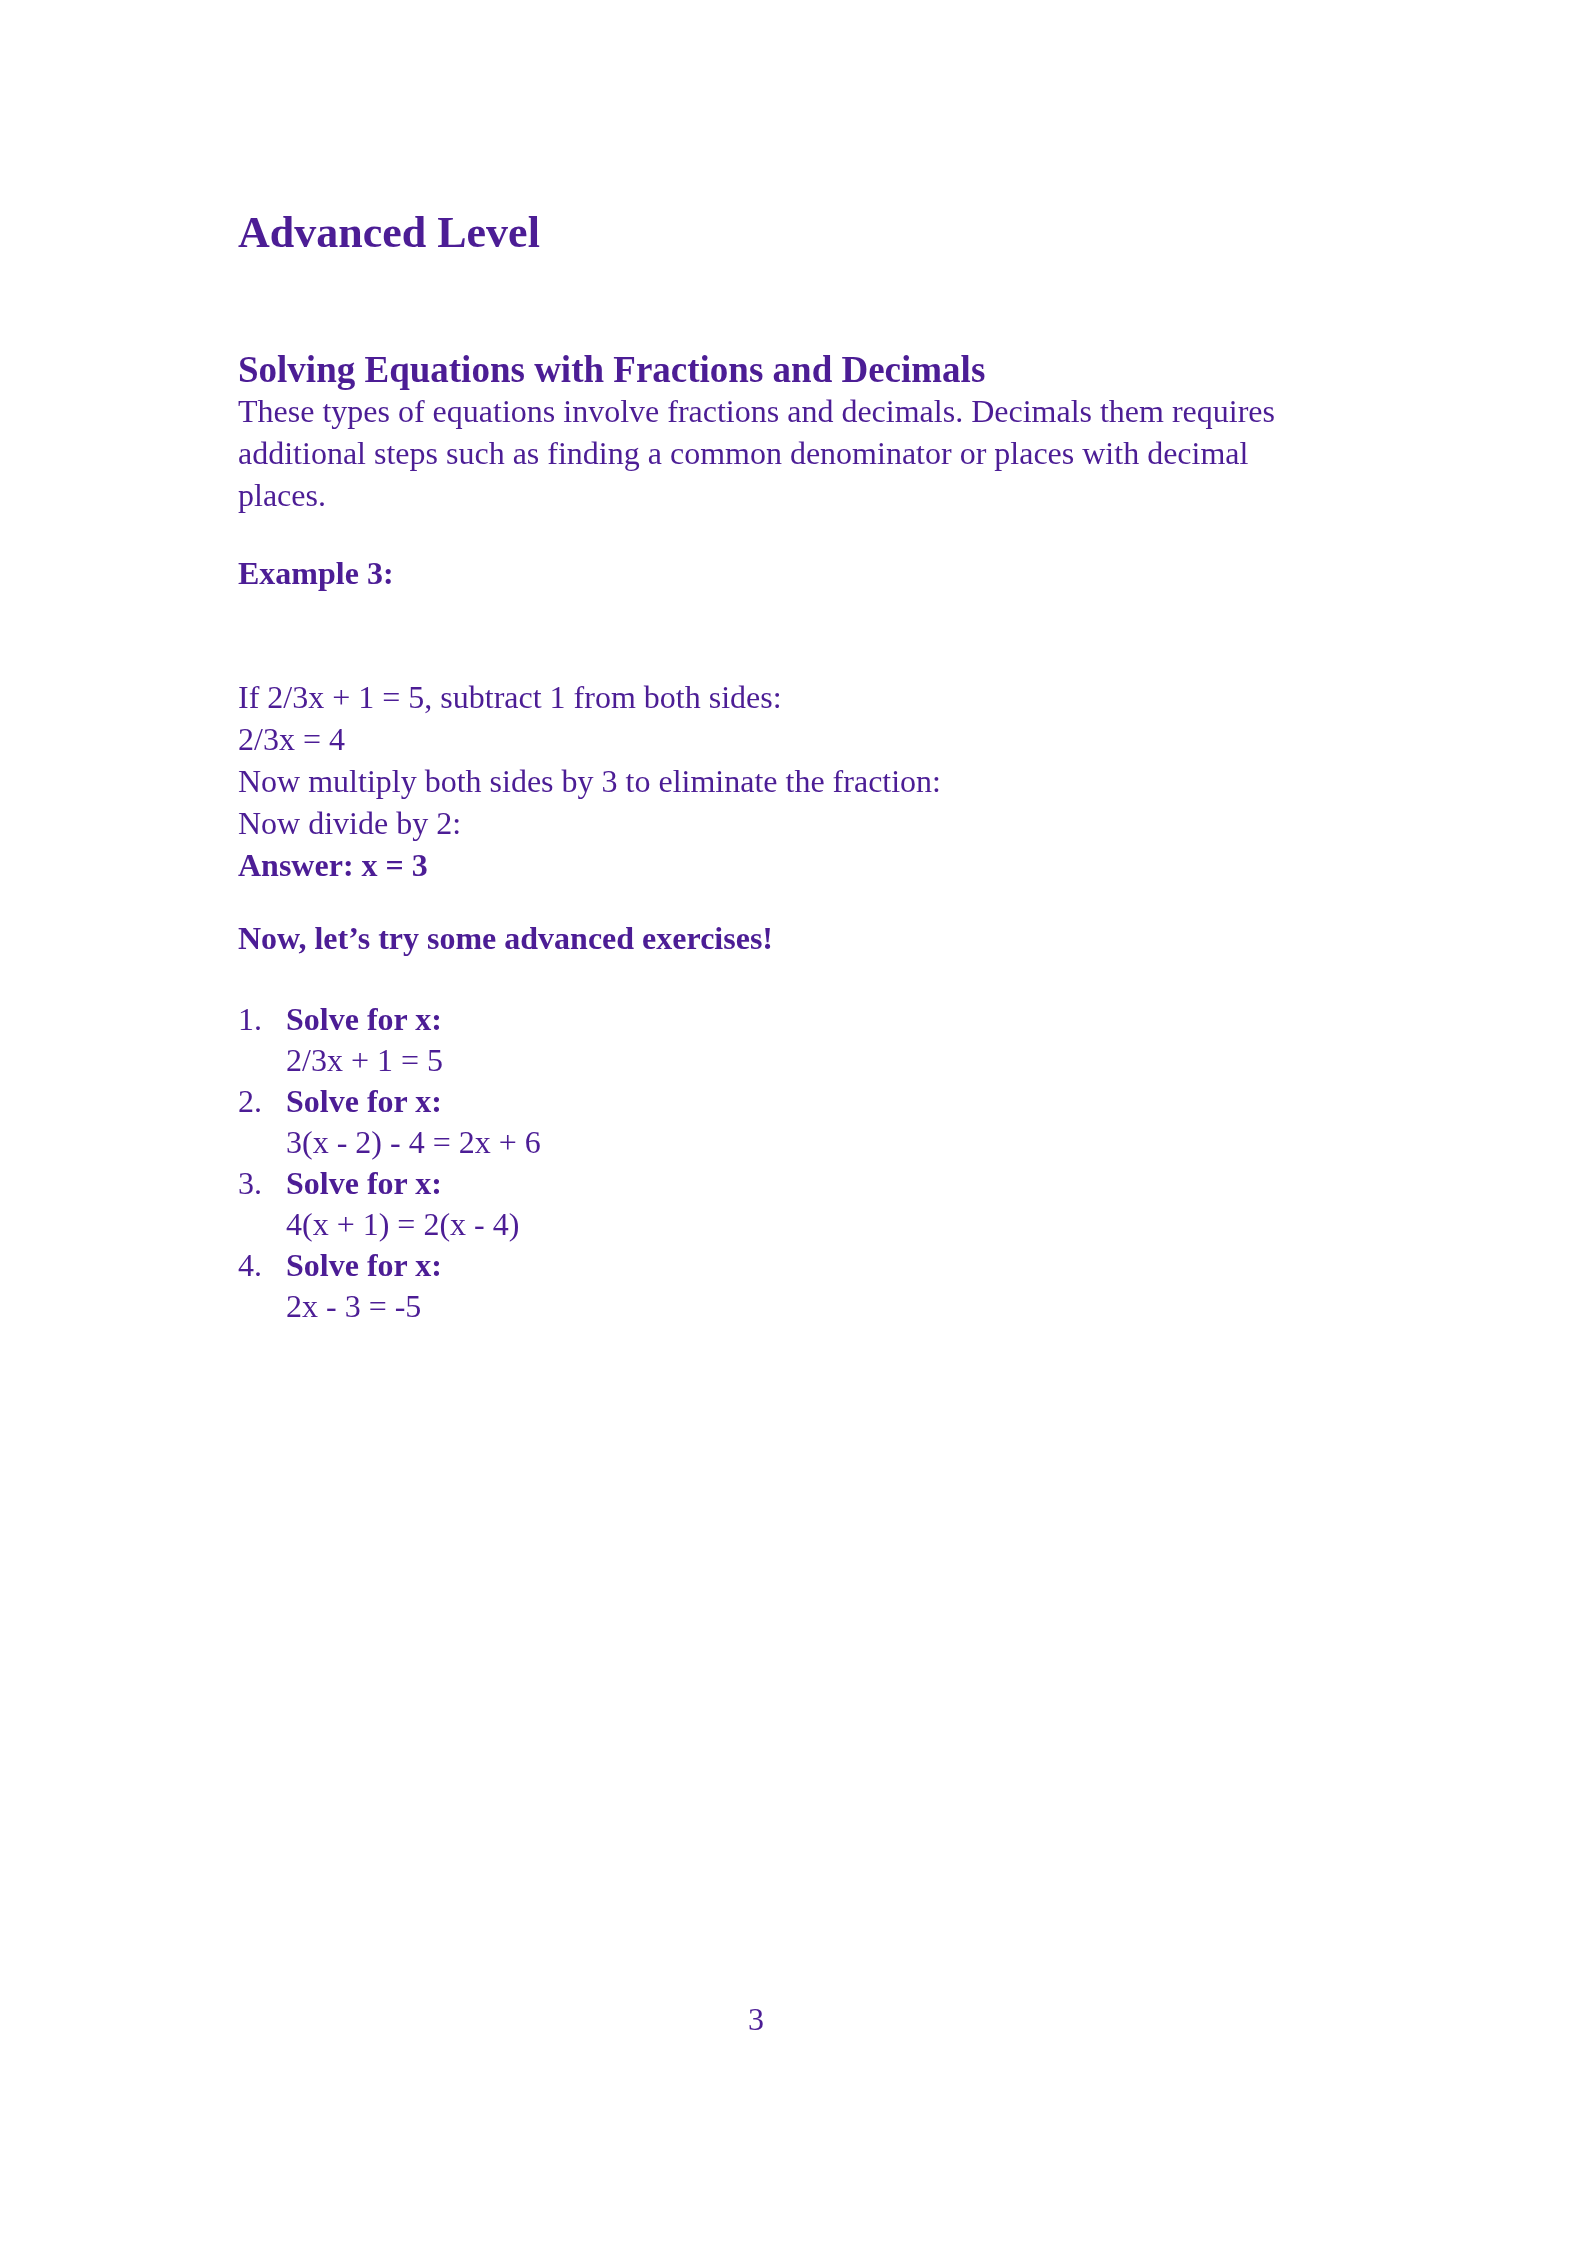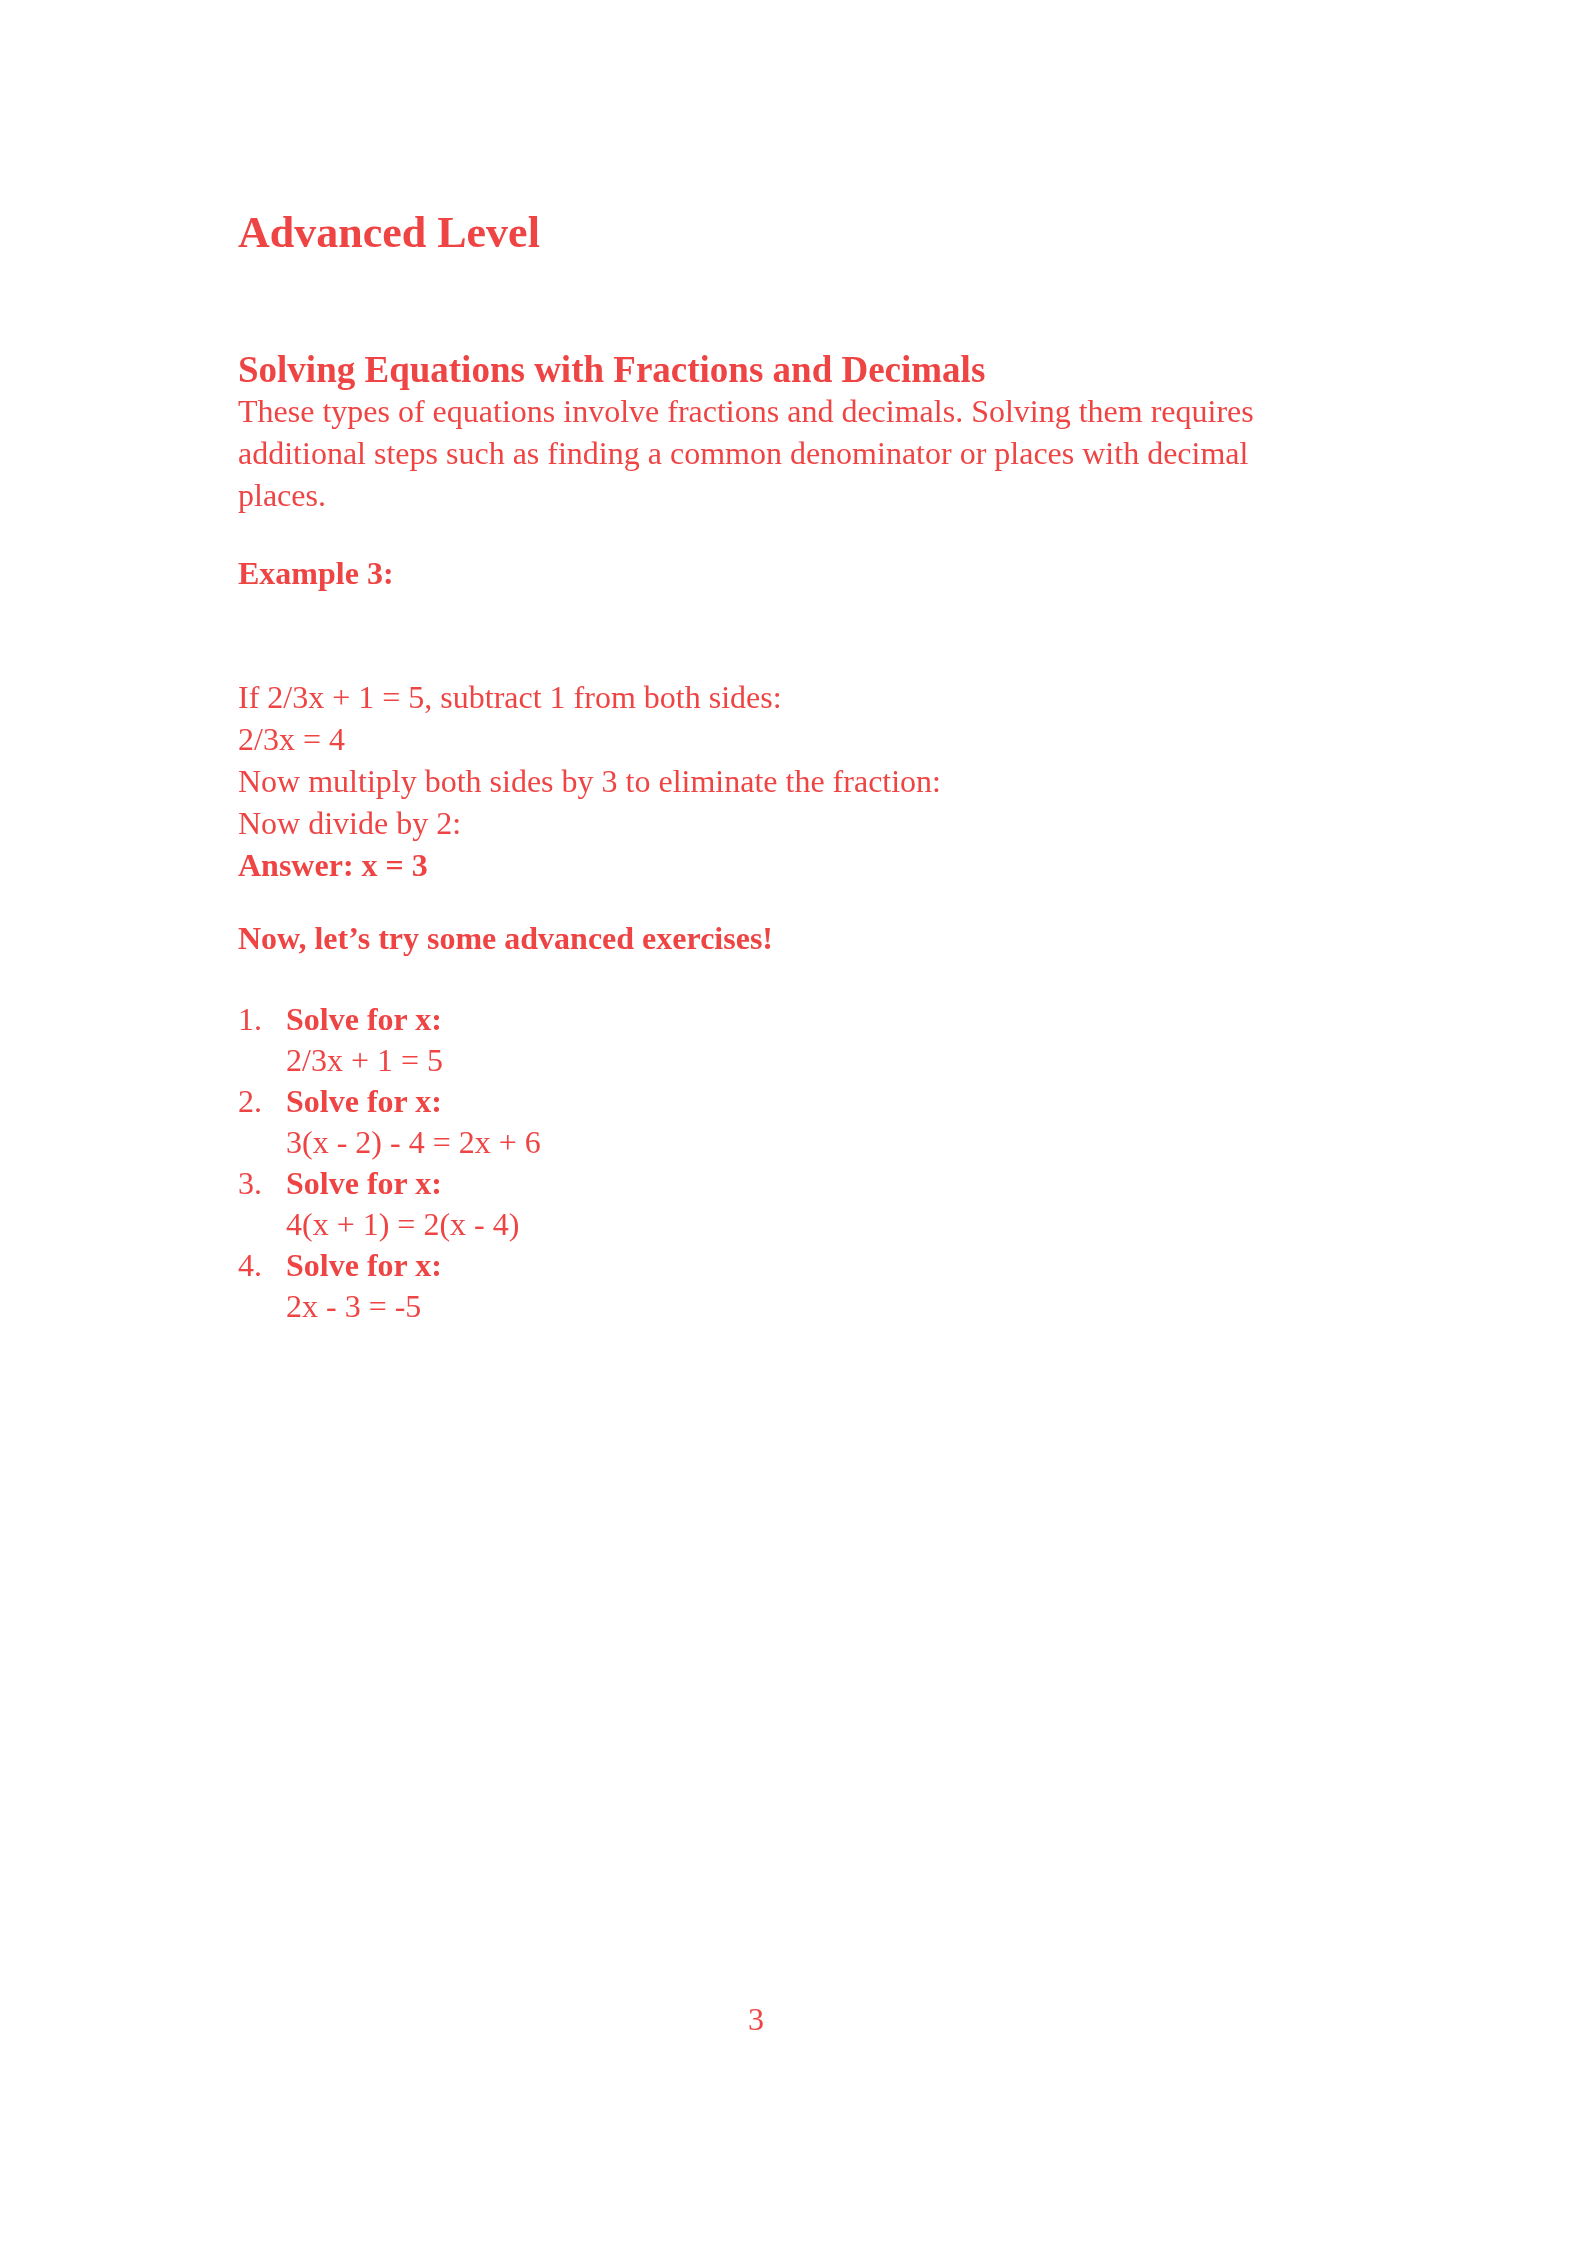--- a/index.html
+++ b/index.html
@@ -5,21 +5,21 @@
   html, body {
     margin: 0;
     padding: 0;
     background: #ffffff;
   }
   .page {
     position: relative;
     width: 1588px;
     height: 2245px;
     background: #ffffff;
-    color: #ef4444;
+    color: #4c1d95;
     font-family: "Liberation Serif", "DejaVu Serif", serif;
     overflow: hidden;
   }
   .abs {
     position: absolute;
     left: 238px;
     width: 1112px;
     margin: 0;
     padding: 0;
   }
@@ -68,21 +68,21 @@
 </head>
 <body>
 
 <div class="page">
 
   <div class="abs h1" style="top: 211px;">Advanced Level</div>
 
   <div class="abs h2" style="top: 319px;">Solving Equations with Fractions and Decimals</div>
 
   <div class="abs body-text" style="top: 390px;">
-    <div>These types of equations involve fractions and decimals. Solving them requires</div>
+    <div>These types of equations involve fractions and decimals. Decimals them requires</div>
     <div>additional steps such as finding a common denominator or places with decimal</div>
     <div>places.</div>
   </div>
 
   <div class="abs body-text bold" style="top: 552px;">Example 3:</div>
 
   <div class="abs body-text" style="top: 632px; margin-top: 44px;">
     <div>If 2/3x + 1 = 5, subtract 1 from both sides:</div>
     <div>2/3x = 4</div>
     <div>Now multiply both sides by 3 to eliminate the fraction:</div>

